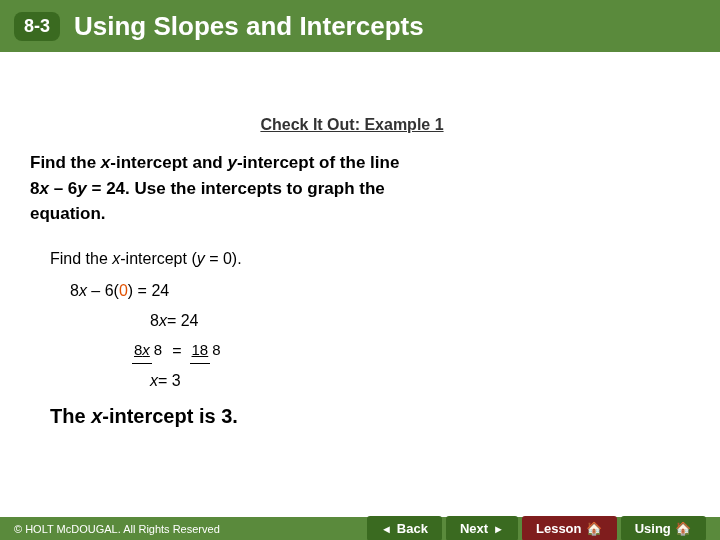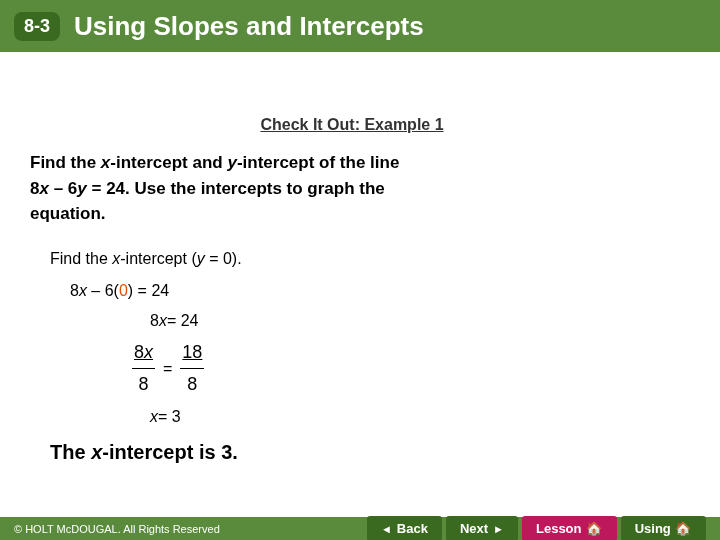--- a/index.html
+++ b/index.html
@@ -76,25 +76,24 @@
     .solution-block .equation-line {
       padding-left: 20px;
     }
 
     .highlight-zero {
       color: #e05000;
     }
 
     .fraction-container {
       display: inline-flex;
-      flex-direction: column;
       align-items: center;
       vertical-align: middle;
       margin: 0 2px;
-      font-size: 18px;
+      font-size: 15px;
     }
 
     .fraction-num {
       border-bottom: 1.5px solid #000;
       padding: 0 2px;
       text-decoration: underline;
     }
 
     .fraction-den {
       padding: 0 2px;
@@ -157,21 +156,21 @@
       display: flex;
       align-items: center;
       gap: 5px;
     }
 
     .nav-btn .arrow {
       font-size: 11px;
     }
 
     .nav-btn.lesson-btn {
-      background: #be185d;
+      background: #7f1d1d;
     }
 
     .nav-btn.main-btn {
       background: #3a6a20;
     }
 
     .home-icon {
       font-size: 13px;
     }
   </style>

